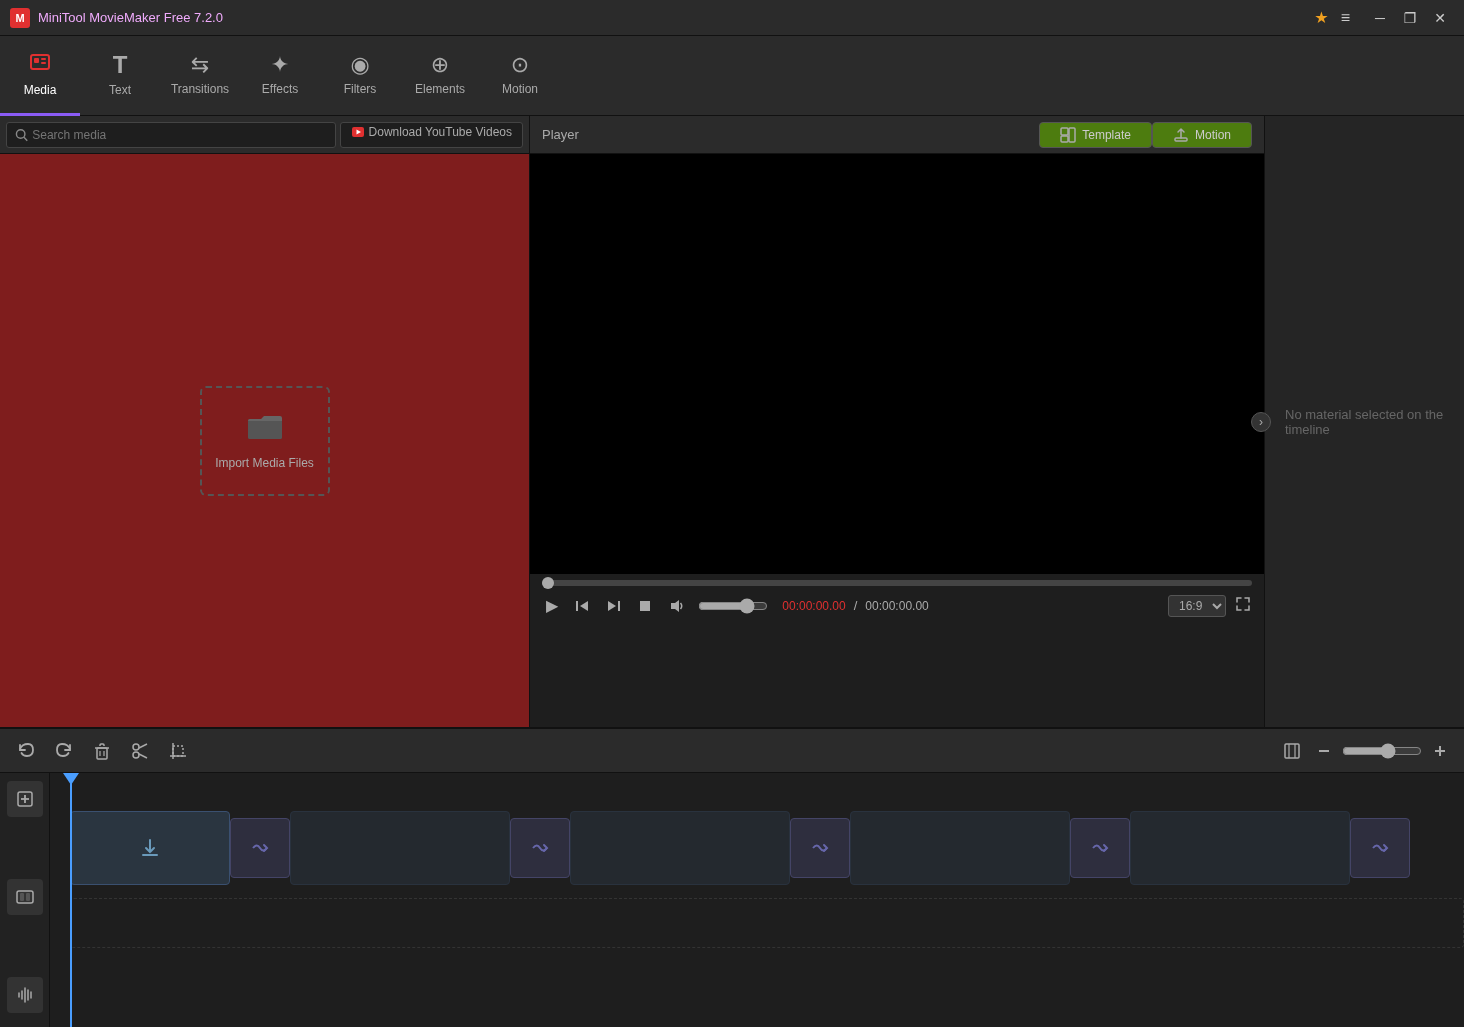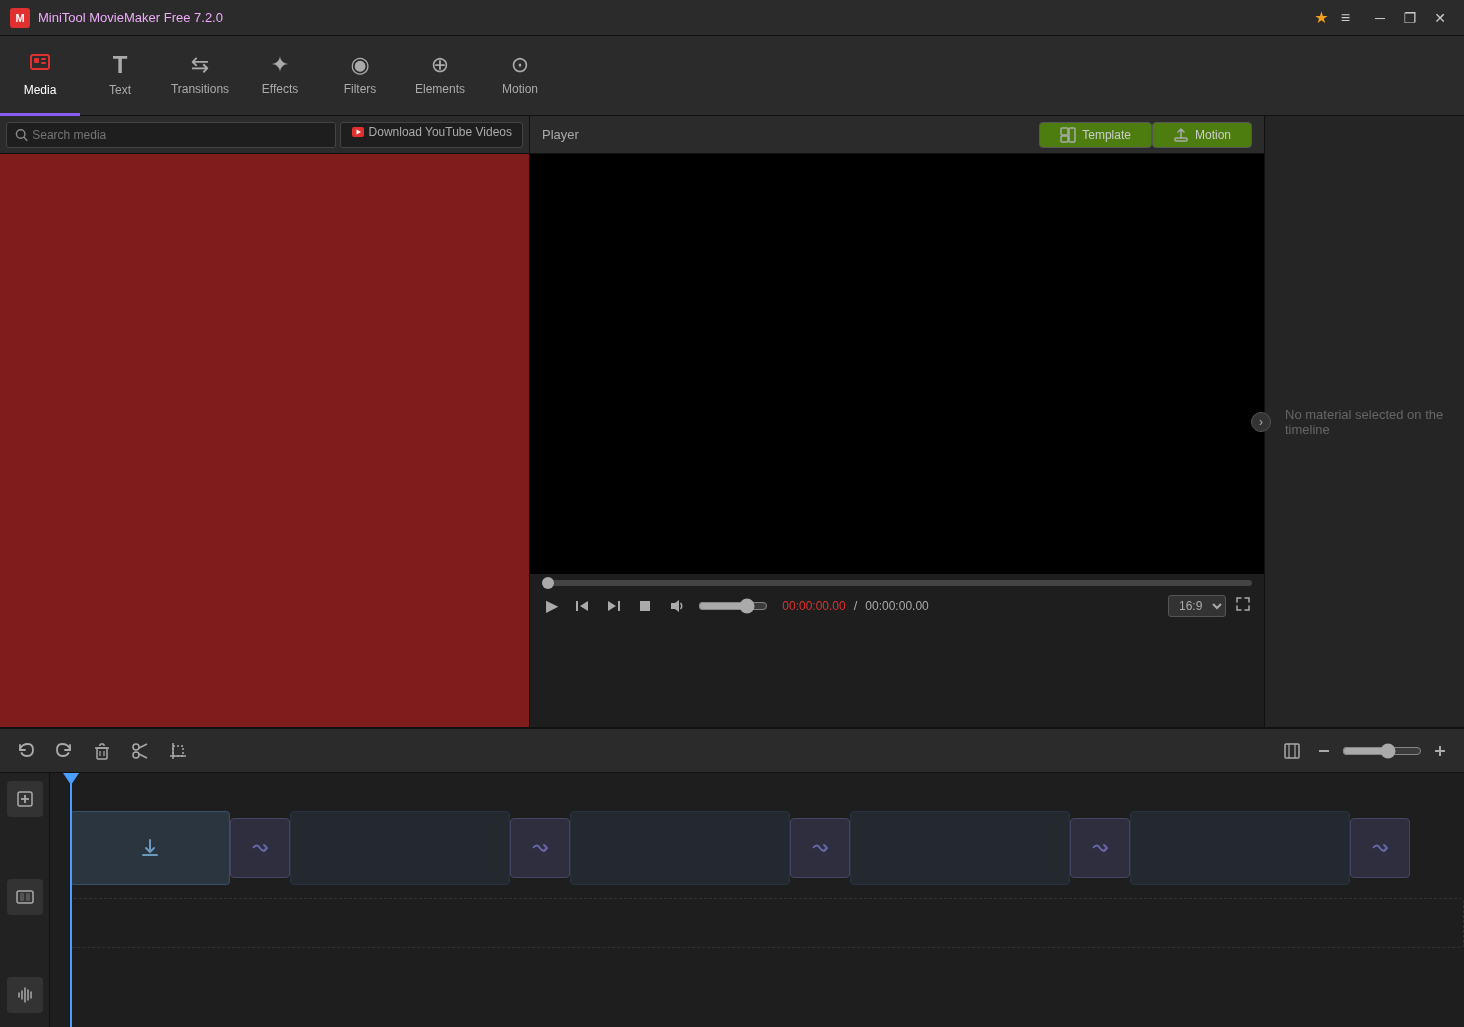--- a/index.html
+++ b/index.html
@@ -417,20 +417,32 @@
             <rect x="1" y="2" width="12" height="10" rx="2" fill="#e03030"></rect>
             <polygon points="5.5,4.5 10,7 5.5,9.5" fill="#fff"></polygon>
           </svg>
         <span>Download YouTube Videos</span>
       </button>
     </div>
 
     <div id="media-content">
 
 
+      <div id="media-area">
+        <div id="import-box">
+          <span class="folder-icon">
+            <svg width="36" height="30" viewBox="0 0 36 30" fill="none">
+                <rect x="1" y="8" width="34" height="20" rx="2" fill="#555"></rect>
+                <path d="M1 10 Q1 8 3 8 H14 L17 5 H33 Q35 5 35 7 V10 Z" fill="#666"></path>
+                <rect x="1" y="10" width="34" height="18" rx="2" fill="#555"></rect>
+              </svg>
+          </span>
+          <span>Import Media Files</span>
+        </div>
+      </div>
     </div>
   </div>
 
   <div id="player-area">
 
     <div id="player-header">
       <span class="player-label">Player</span>
       <div class="spacer"></div>
       <button class="template-btn">
         <svg width="16" height="16" viewBox="0 0 16 16">

